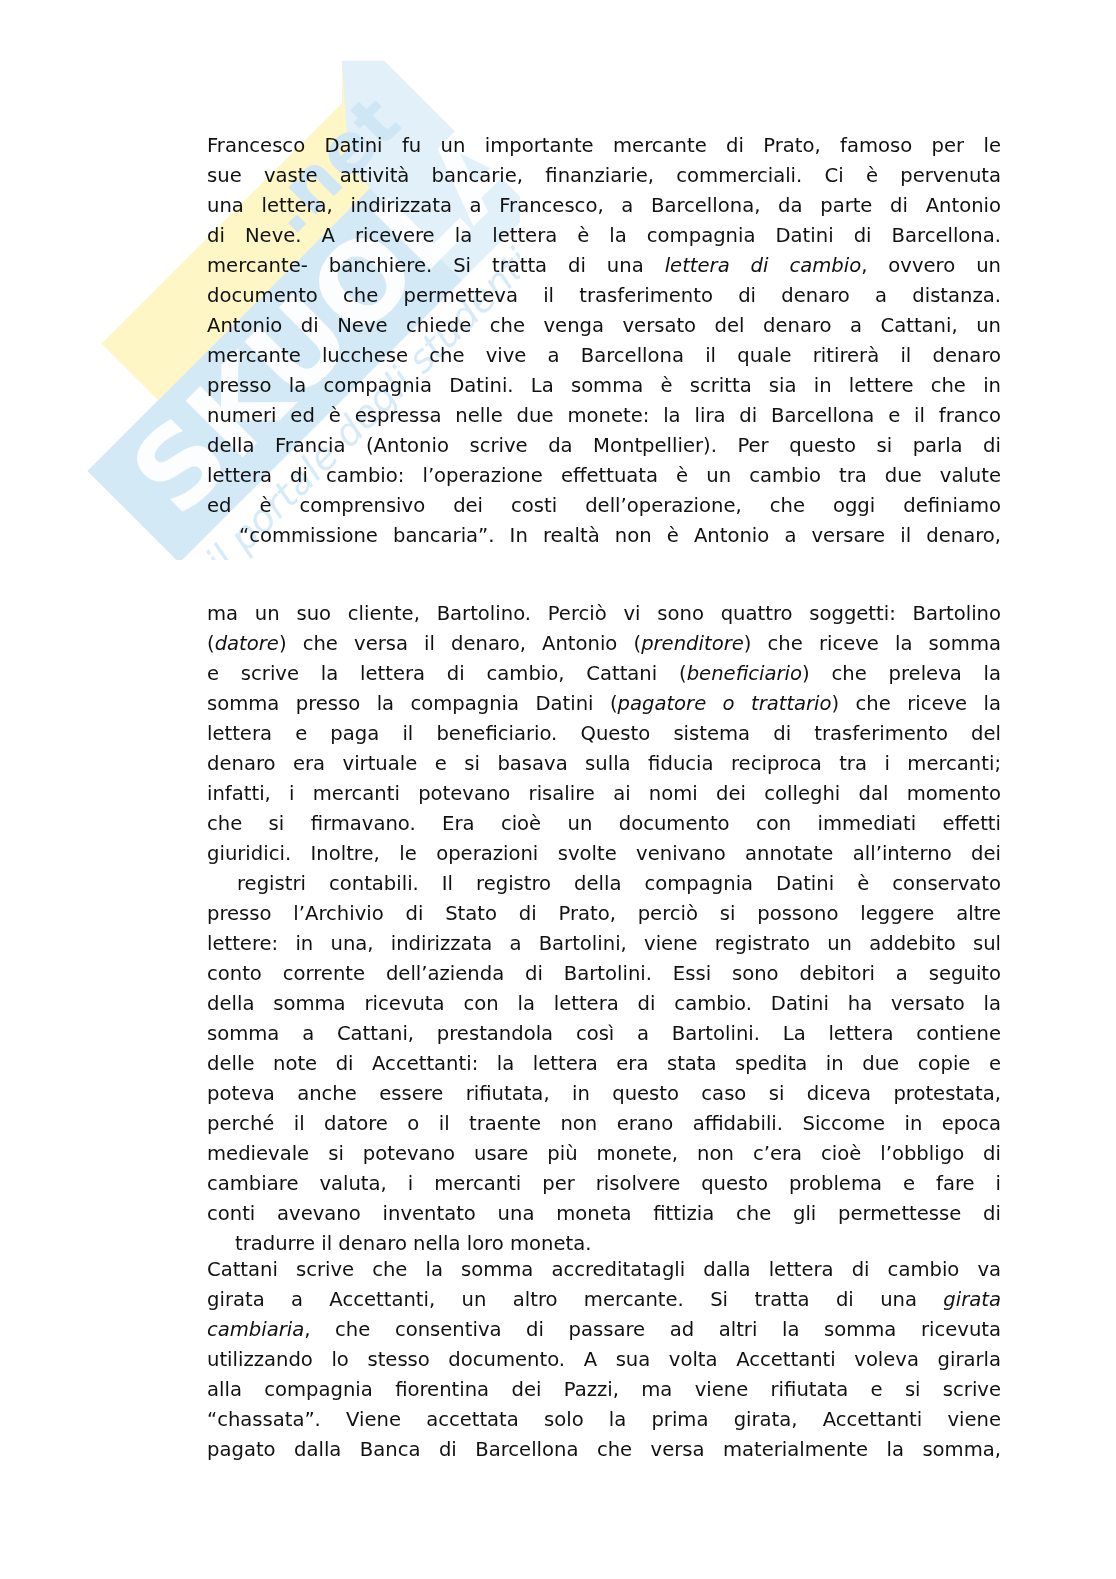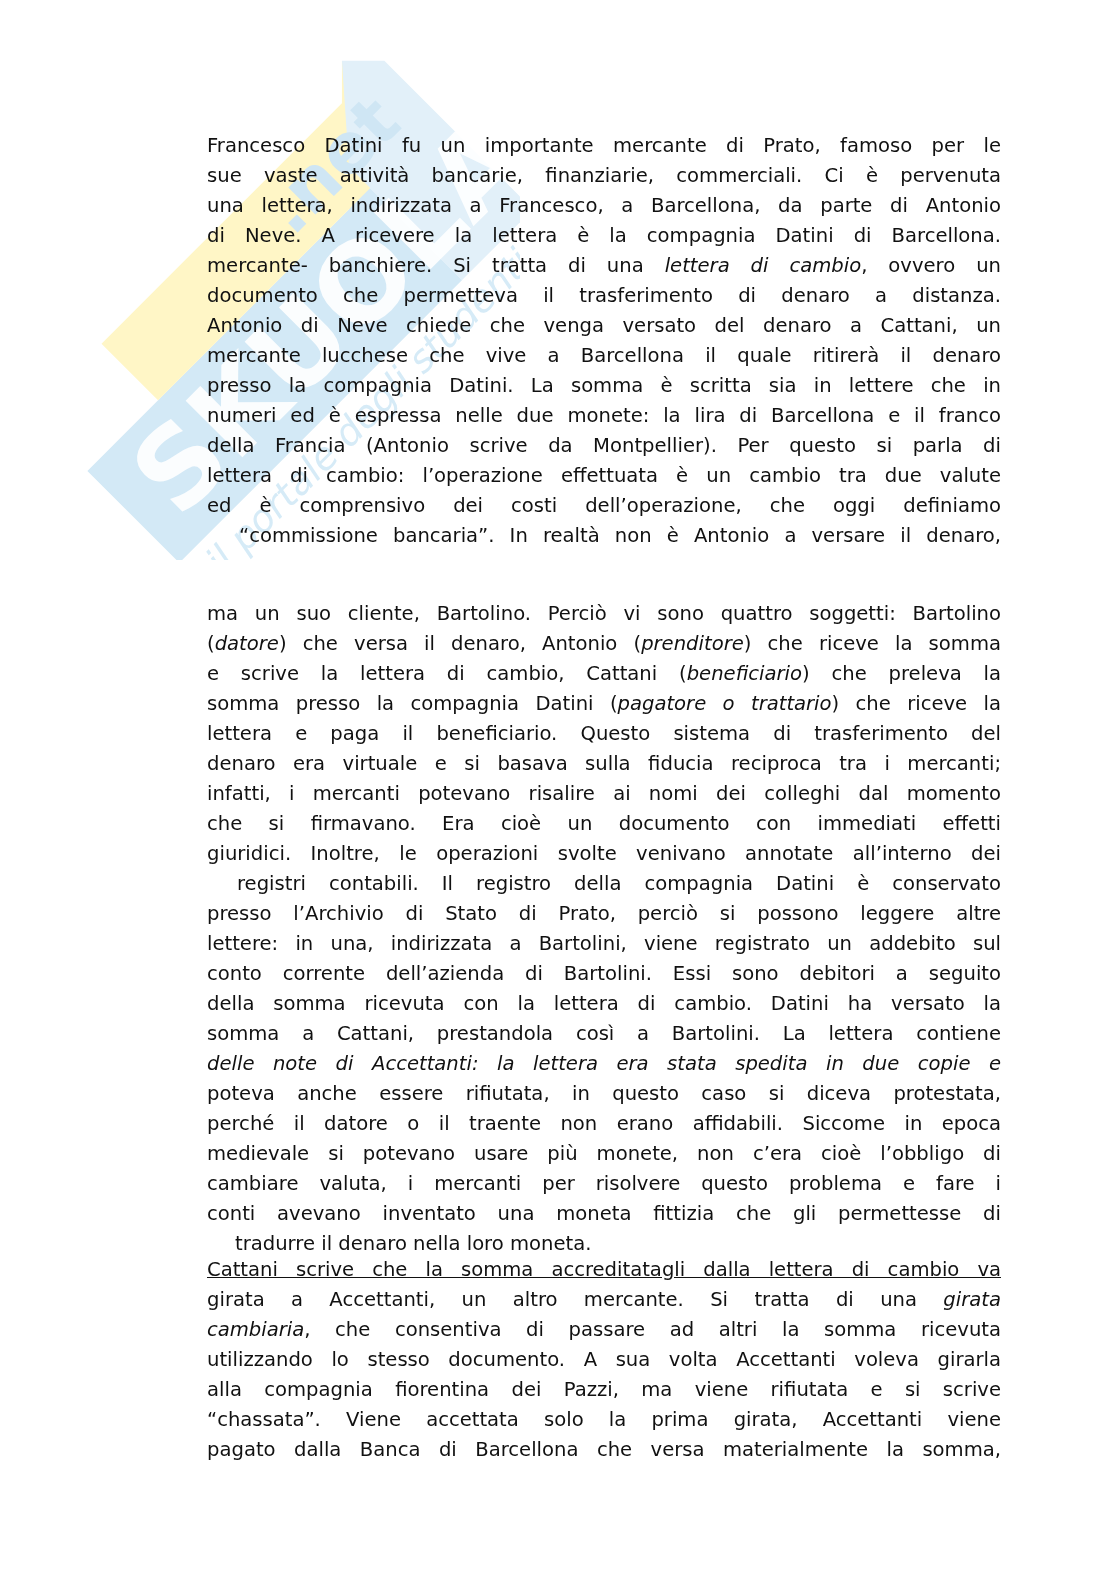--- a/index.html
+++ b/index.html
@@ -94,31 +94,31 @@
     <div class="line" style="white-space: normal; overflow: hidden;">denaro era virtuale e si basava sulla fiducia reciproca tra i mercanti;</div>
     <div class="line" style="white-space: normal; overflow: hidden;">infatti, i mercanti potevano risalire ai nomi dei colleghi dal momento</div>
     <div class="line" style="white-space: normal; overflow: hidden;">che si firmavano. Era cioè un documento con immediati effetti</div>
     <div class="line" style="white-space: normal; overflow: hidden;">giuridici. Inoltre, le operazioni svolte venivano annotate all’interno dei</div>
     <div class="line" style="white-space: normal; overflow: hidden; margin-left: 30px;">registri contabili. Il registro della compagnia Datini è conservato</div>
     <div class="line" style="white-space: normal; overflow: hidden;">presso l’Archivio di Stato di Prato, perciò si possono leggere altre</div>
     <div class="line" style="white-space: normal; overflow: hidden;">lettere: in una, indirizzata a Bartolini, viene registrato un addebito sul</div>
     <div class="line" style="white-space: normal; overflow: hidden;">conto corrente dell’azienda di Bartolini. Essi sono debitori a seguito</div>
     <div class="line" style="white-space: normal; overflow: hidden;">della somma ricevuta con la lettera di cambio. Datini ha versato la</div>
     <div class="line" style="white-space: normal; overflow: hidden;">somma a Cattani, prestandola così a Bartolini. La lettera contiene</div>
-    <div class="line" style="white-space: normal; overflow: hidden; font-style: italic;">delle note di Accettanti: la lettera era stata spedita in due copie e</div>
+    <div class="line" style="white-space: normal; overflow: hidden;">delle note di Accettanti: la lettera era stata spedita in due copie e</div>
     <div class="line" style="white-space: normal; overflow: hidden;">poteva anche essere rifiutata, in questo caso si diceva protestata,</div>
     <div class="line" style="white-space: normal; overflow: hidden;">perché il datore o il traente non erano affidabili. Siccome in epoca</div>
     <div class="line" style="white-space: normal; overflow: hidden;">medievale si potevano usare più monete, non c’era cioè l’obbligo di</div>
     <div class="line" style="white-space: normal; overflow: hidden;">cambiare valuta, i mercanti per risolvere questo problema e fare i</div>
     <div class="line" style="white-space: normal; overflow: hidden;">conti avevano inventato una moneta fittizia che gli permettesse di</div>
     <div class="line last" style="white-space: normal; overflow: hidden;">tradurre il denaro nella loro moneta.</div>
   </div>
 
   <div class="paragraph para2">
-    <div class="line" style="white-space: normal; overflow: hidden; text-decoration: underline;">Cattani scrive che la somma accreditatagli dalla lettera di cambio va</div>
+    <div class="line" style="white-space: normal; overflow: hidden;">Cattani scrive che la somma accreditatagli dalla lettera di cambio va</div>
     <div class="line" style="white-space: normal; overflow: hidden;"><span>girata a Accettanti, un altro mercante. Si tratta di una </span><i>girata</i></div>
     <div class="line" style="white-space: normal; overflow: hidden;"><i>cambiaria</i><span>, che consentiva di passare ad altri la somma ricevuta</span></div>
     <div class="line" style="white-space: normal; overflow: hidden;">utilizzando lo stesso documento. A sua volta Accettanti voleva girarla</div>
     <div class="line" style="white-space: normal; overflow: hidden;">alla compagnia fiorentina dei Pazzi, ma viene rifiutata e si scrive</div>
     <div class="line" style="white-space: normal; overflow: hidden;">“chassata”. Viene accettata solo la prima girata, Accettanti viene</div>
     <div class="line" style="white-space: normal; overflow: hidden;">pagato dalla Banca di Barcellona che versa materialmente la somma,</div>
   </div>
 </div>
 
 </body></html>

